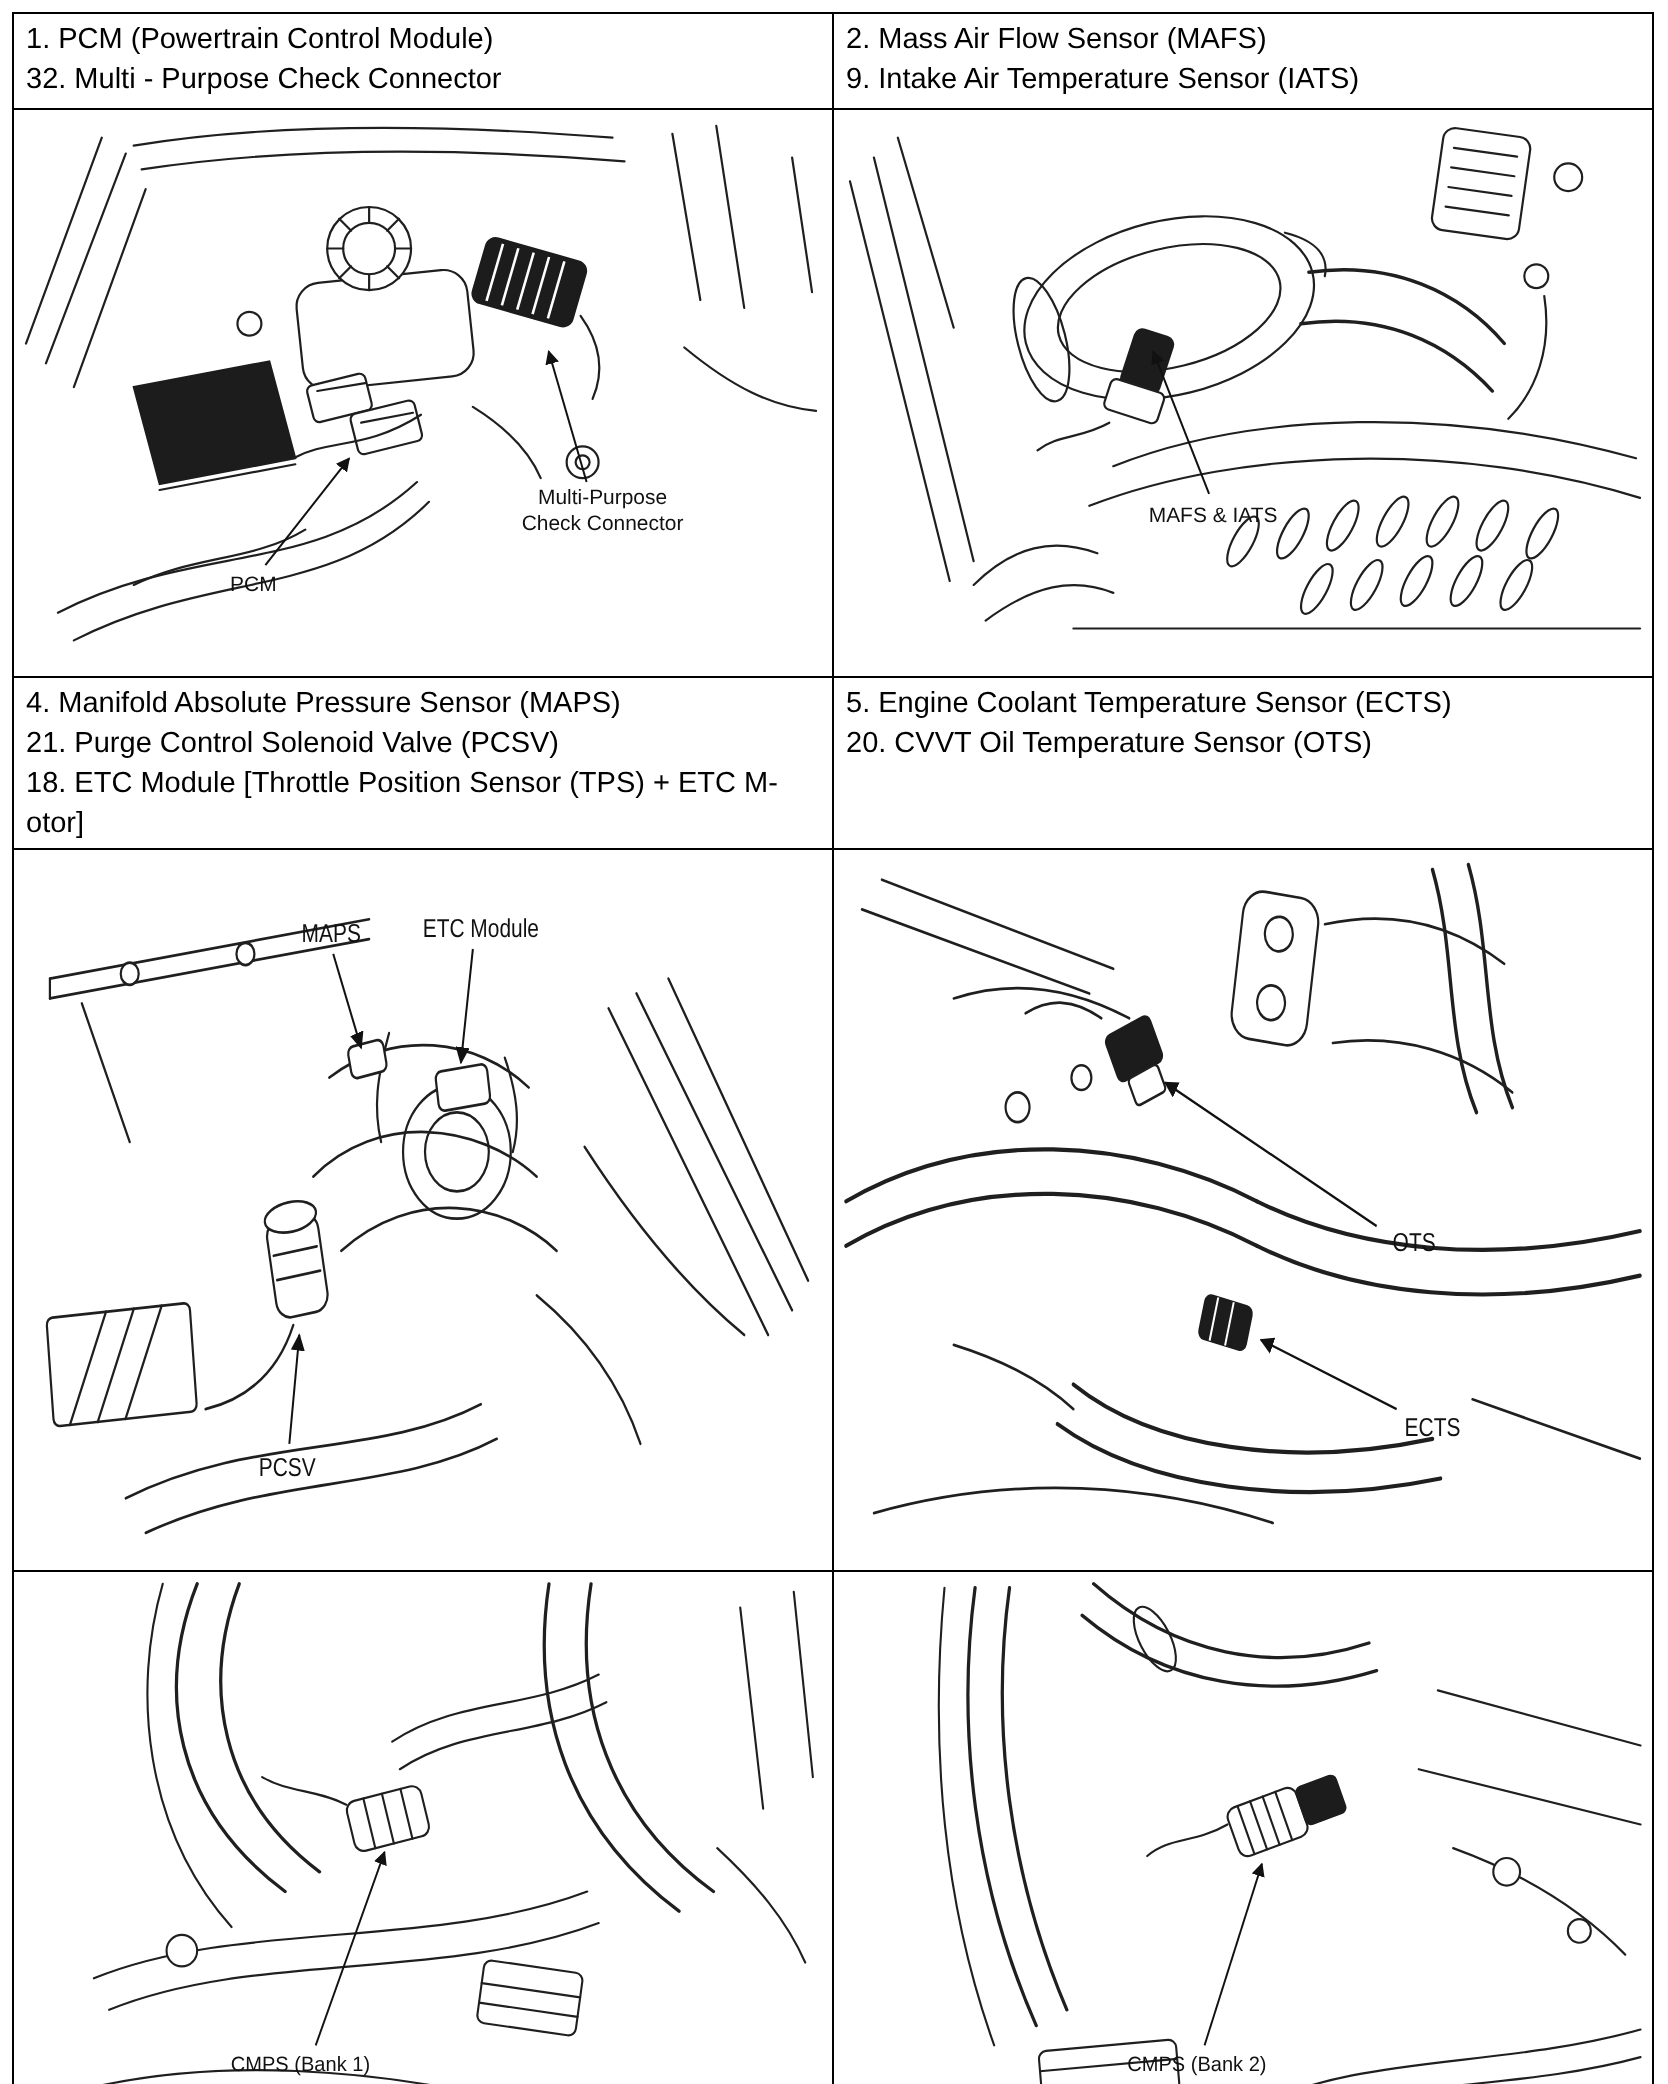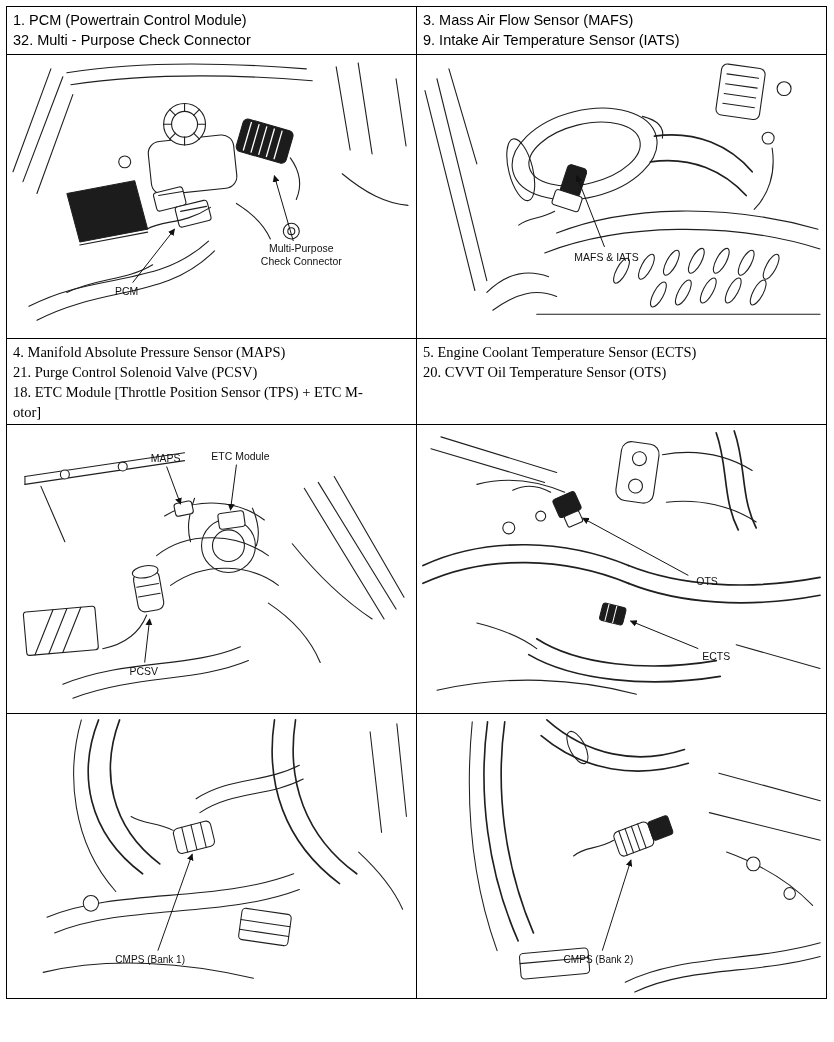--- a/index.html
+++ b/index.html
@@ -20,22 +20,22 @@
     border:1.6px solid #000;
     vertical-align:top;
     overflow:hidden;
     width:410px;
     background:#fff;
   }
   tr.hdr td { padding:3px 6px 2px 6px; font-size:14.5px; line-height:20px; }
   tr.fig td { padding:0; }
   tr.r1h td { height:48px; }
   tr.r1f td { height:284px; }
-  tr.r2h td { height:84px;font-family:Liberation Serif, serif; }
-  tr.r2f td { height:289px; }
+  tr.r2h td { height:84px; }
+  tr.r2f td { height:361px; }
   tr.r3h td { height:26px; }
   tr.r3f td { height:285px;padding-left:17px; }
   .hline { white-space:nowrap; }
   svg.figsvg { display:block; width:100%; height:100%; }
   svg .ln  { fill:none; stroke:#1f1f1f; stroke-width:1.1; stroke-linecap:round; }
   svg .ln2 { fill:none; stroke:#1f1f1f; stroke-width:1.7; stroke-linecap:round; }
   svg .dk  { fill:#1c1c1c; stroke:#1c1c1c; }
   svg .wt  { fill:#ffffff; stroke:#1f1f1f; stroke-width:1.1; }
   svg .ldr { stroke:#111; stroke-width:1; fill:none; }
   svg .lbl { font:10.5px "Liberation Sans", sans-serif; fill:#111; }
@@ -46,21 +46,21 @@
 <div class="page">
 <table class="loc">
 
   <tbody>
         <tr class="hdr r1h">
     <td>
       <div class="hline">1. PCM (Powertrain Control Module)</div>
       <div class="hline">32. Multi - Purpose Check Connector</div>
     </td>
     <td>
-      <div class="hline">3. Mass Air Flow Sensor (MAFS)</div>
+      <div class="hline">2. Mass Air Flow Sensor (MAFS)</div>
       <div class="hline">9. Intake Air Temperature Sensor (IATS)</div>
     </td>
   </tr>
 
   <tr class="fig r1f">
     <td>
       <svg class="figsvg" viewBox="0 0 410 286" preserveAspectRatio="none">
         <defs>
           <marker id="a1" viewBox="0 0 10 10" refX="9" refY="5" markerWidth="7" markerHeight="7" orient="auto">
                   <path d="M0,0 L10,5 L0,10 Z" fill="#111"></path>

